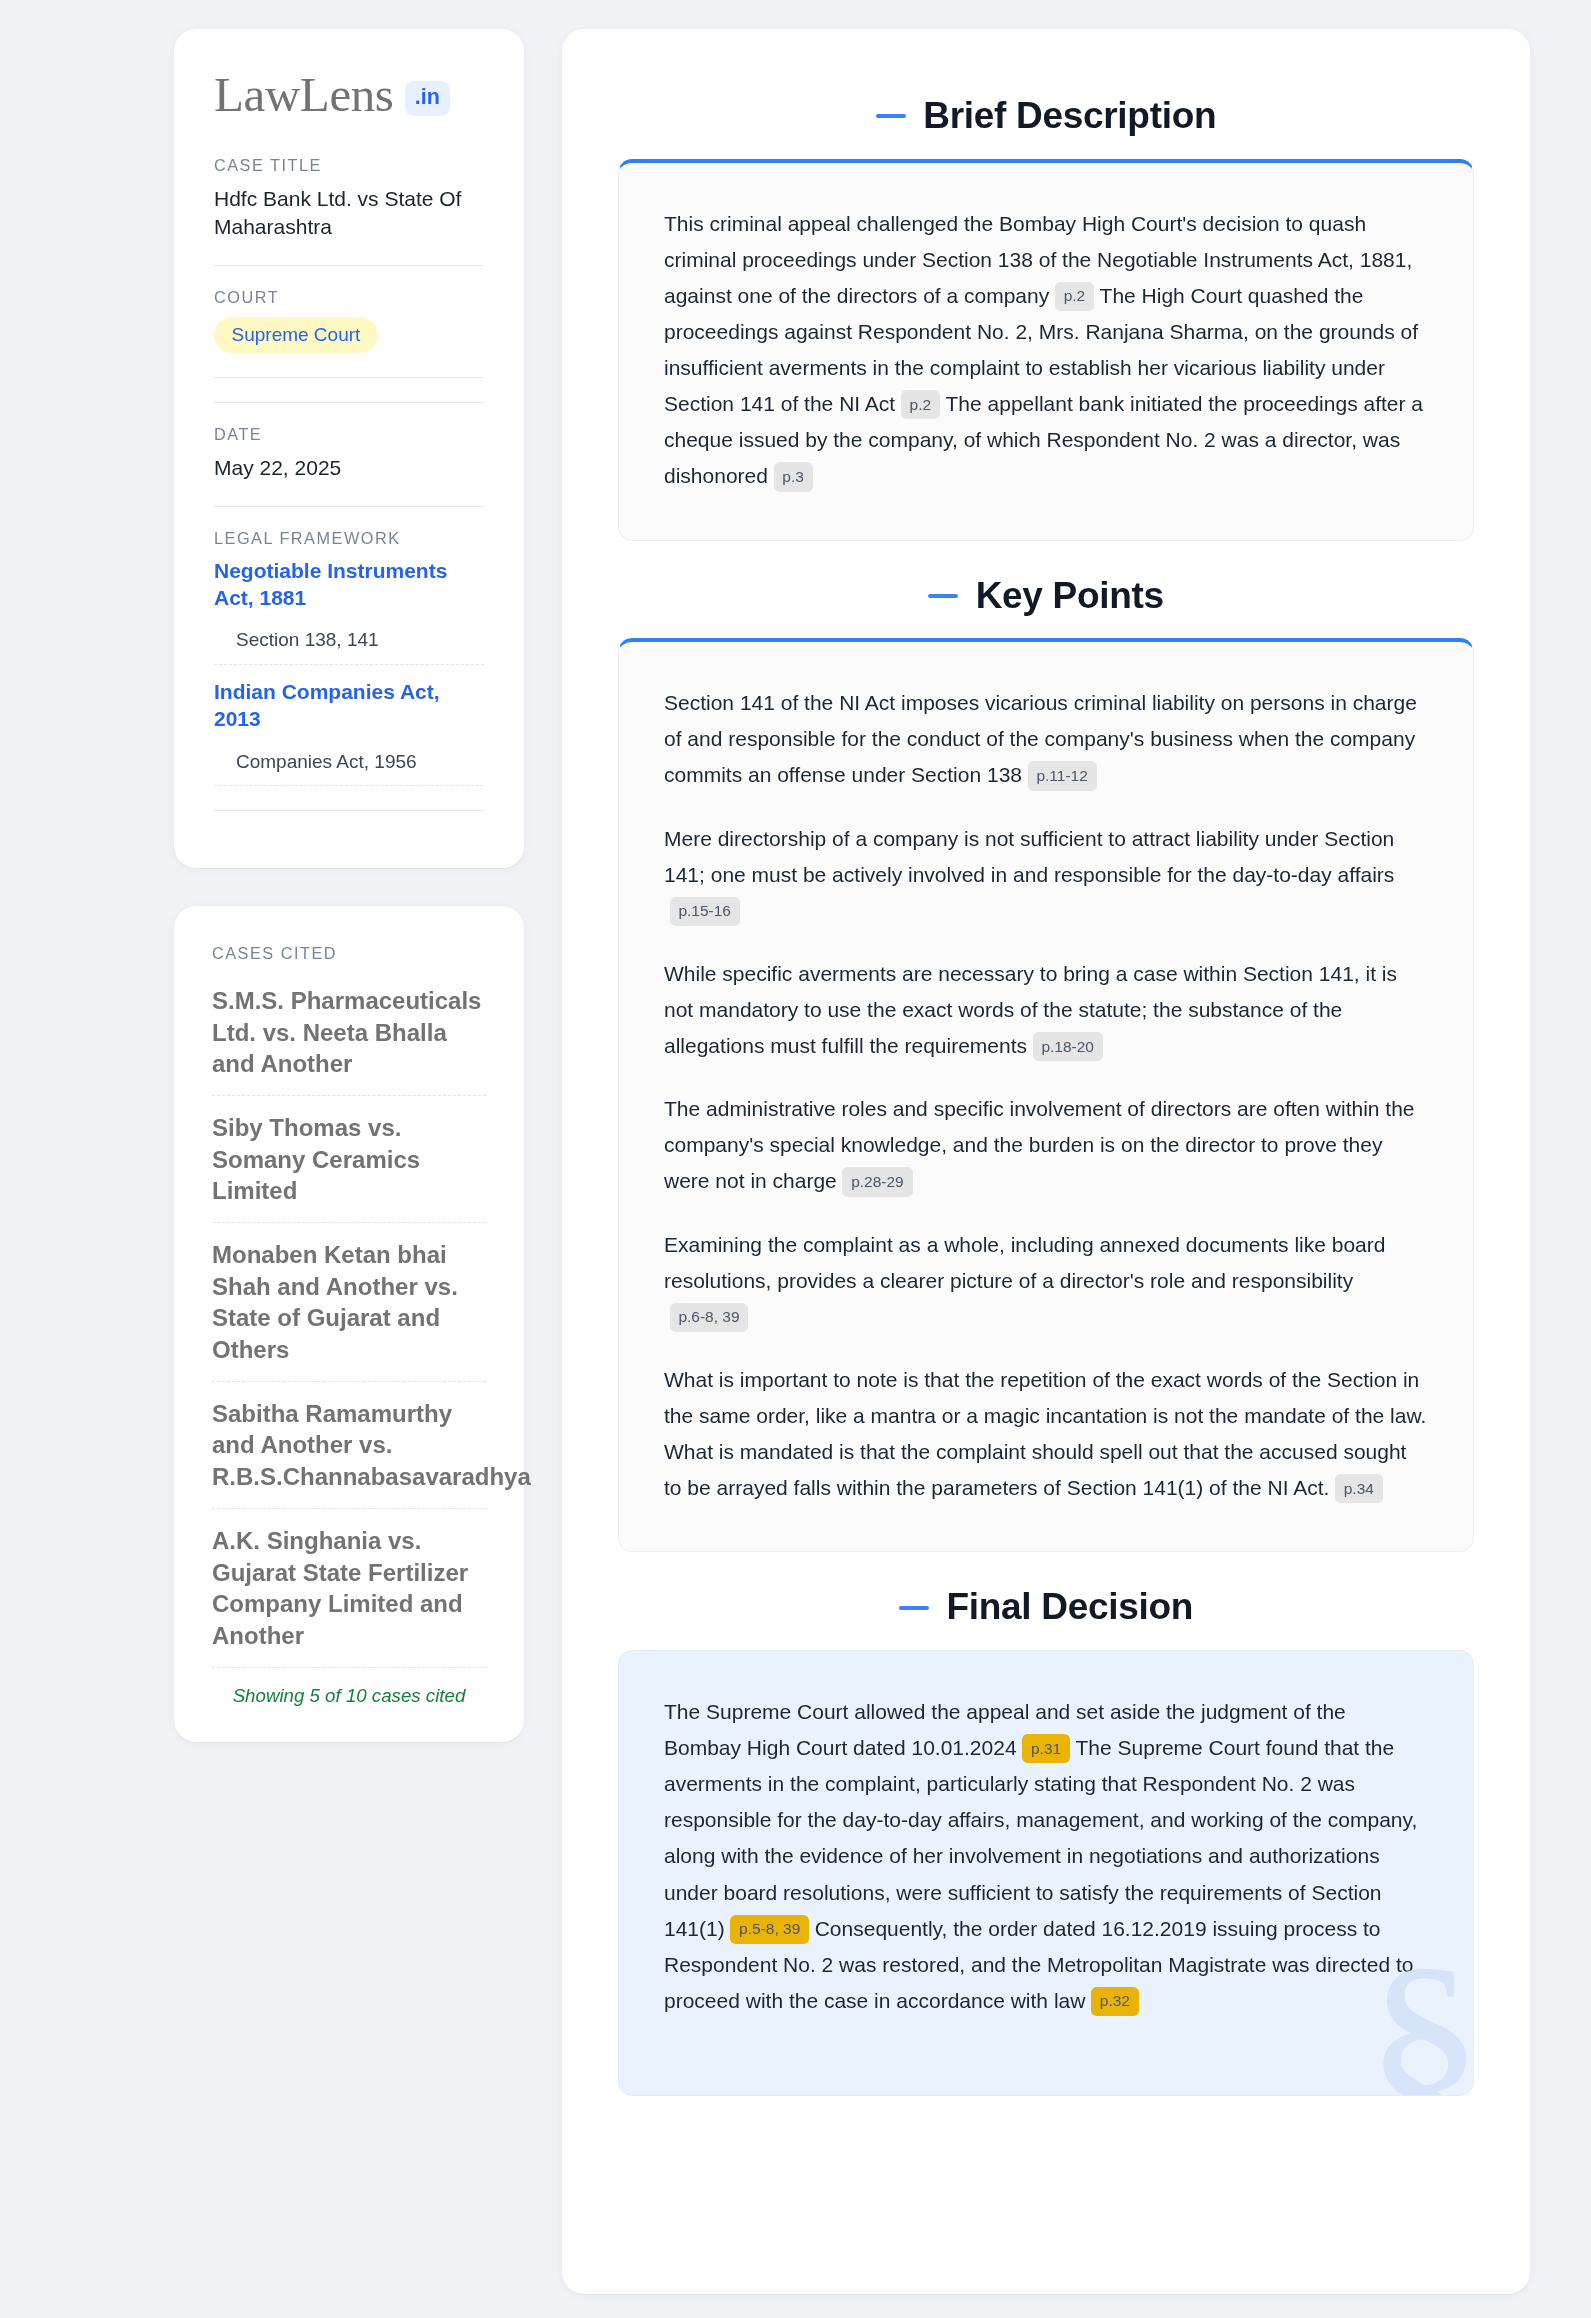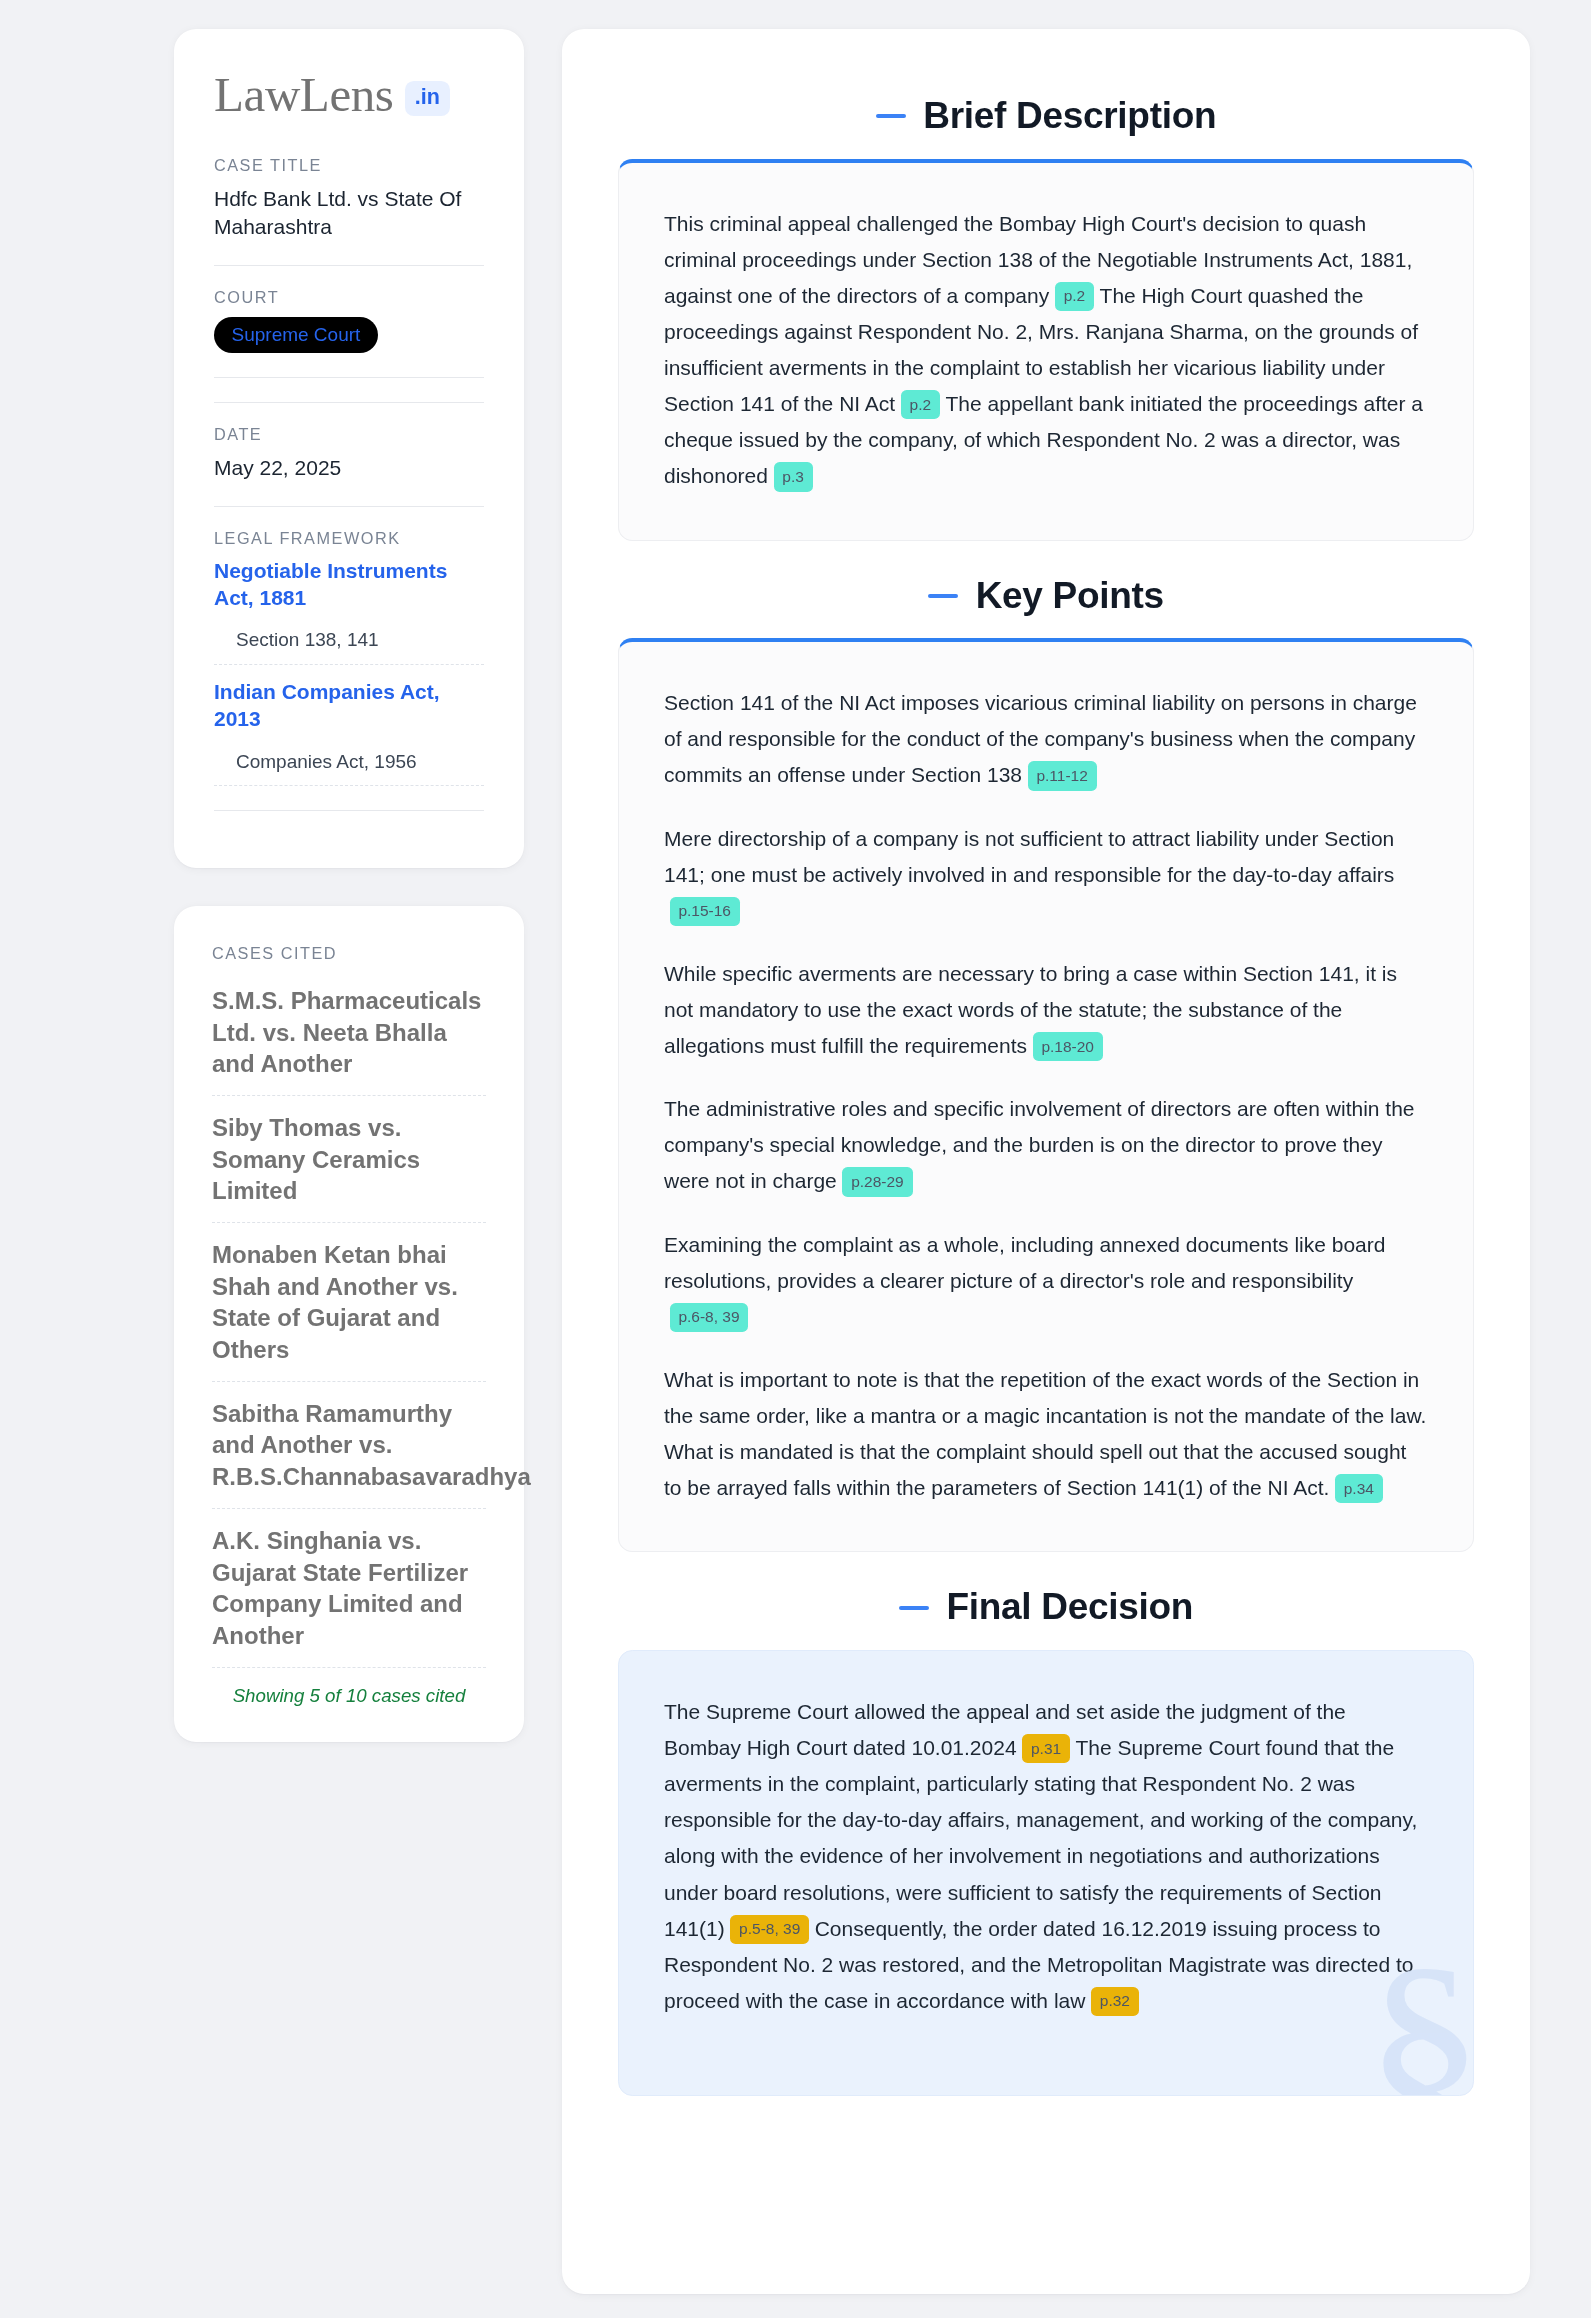--- a/index.html
+++ b/index.html
@@ -84,21 +84,21 @@
     margin: 24px 0 22px 0;
   }
   .divider-dash {
     height: 0;
     border-top: 0.8px dashed #dfe3e9;
     margin: 12.7px 0 14.3px 0;
   }
 
   .chip-court {
     display: inline-block;
-    background: #000000;
+    background: #fef9c3;
     color: #2563eb;
     font-size: 19px;
     padding: 8px 17.5px 9.6px 17.5px;
     border-radius: 795px;
     line-height: 1;
   }
 
   .bench-row {
     display: flex;
     align-items: center;
@@ -211,21 +211,21 @@
   .para {
     font-size: 21px;
     line-height: 1.72;
     color: #1d2733;
     margin-bottom: 27px;
   }
   .para:last-child { margin-bottom: 0; }
 
   .pg {
     display: inline-block;
-    background: #5eead4;
+    background: #e5e5e5;
     color: #4c5665;
     font-size: 15.5px;
     line-height: 1;
     padding: 6.4px 8.8px 7.2px 8.8px;
     border-radius: 5.6px;
     margin: 0 5.6px;
     vertical-align: 1.6px;
     white-space: nowrap;
   }
   .panel-blue .pg { background: #eab308; color: #4c5665; }

